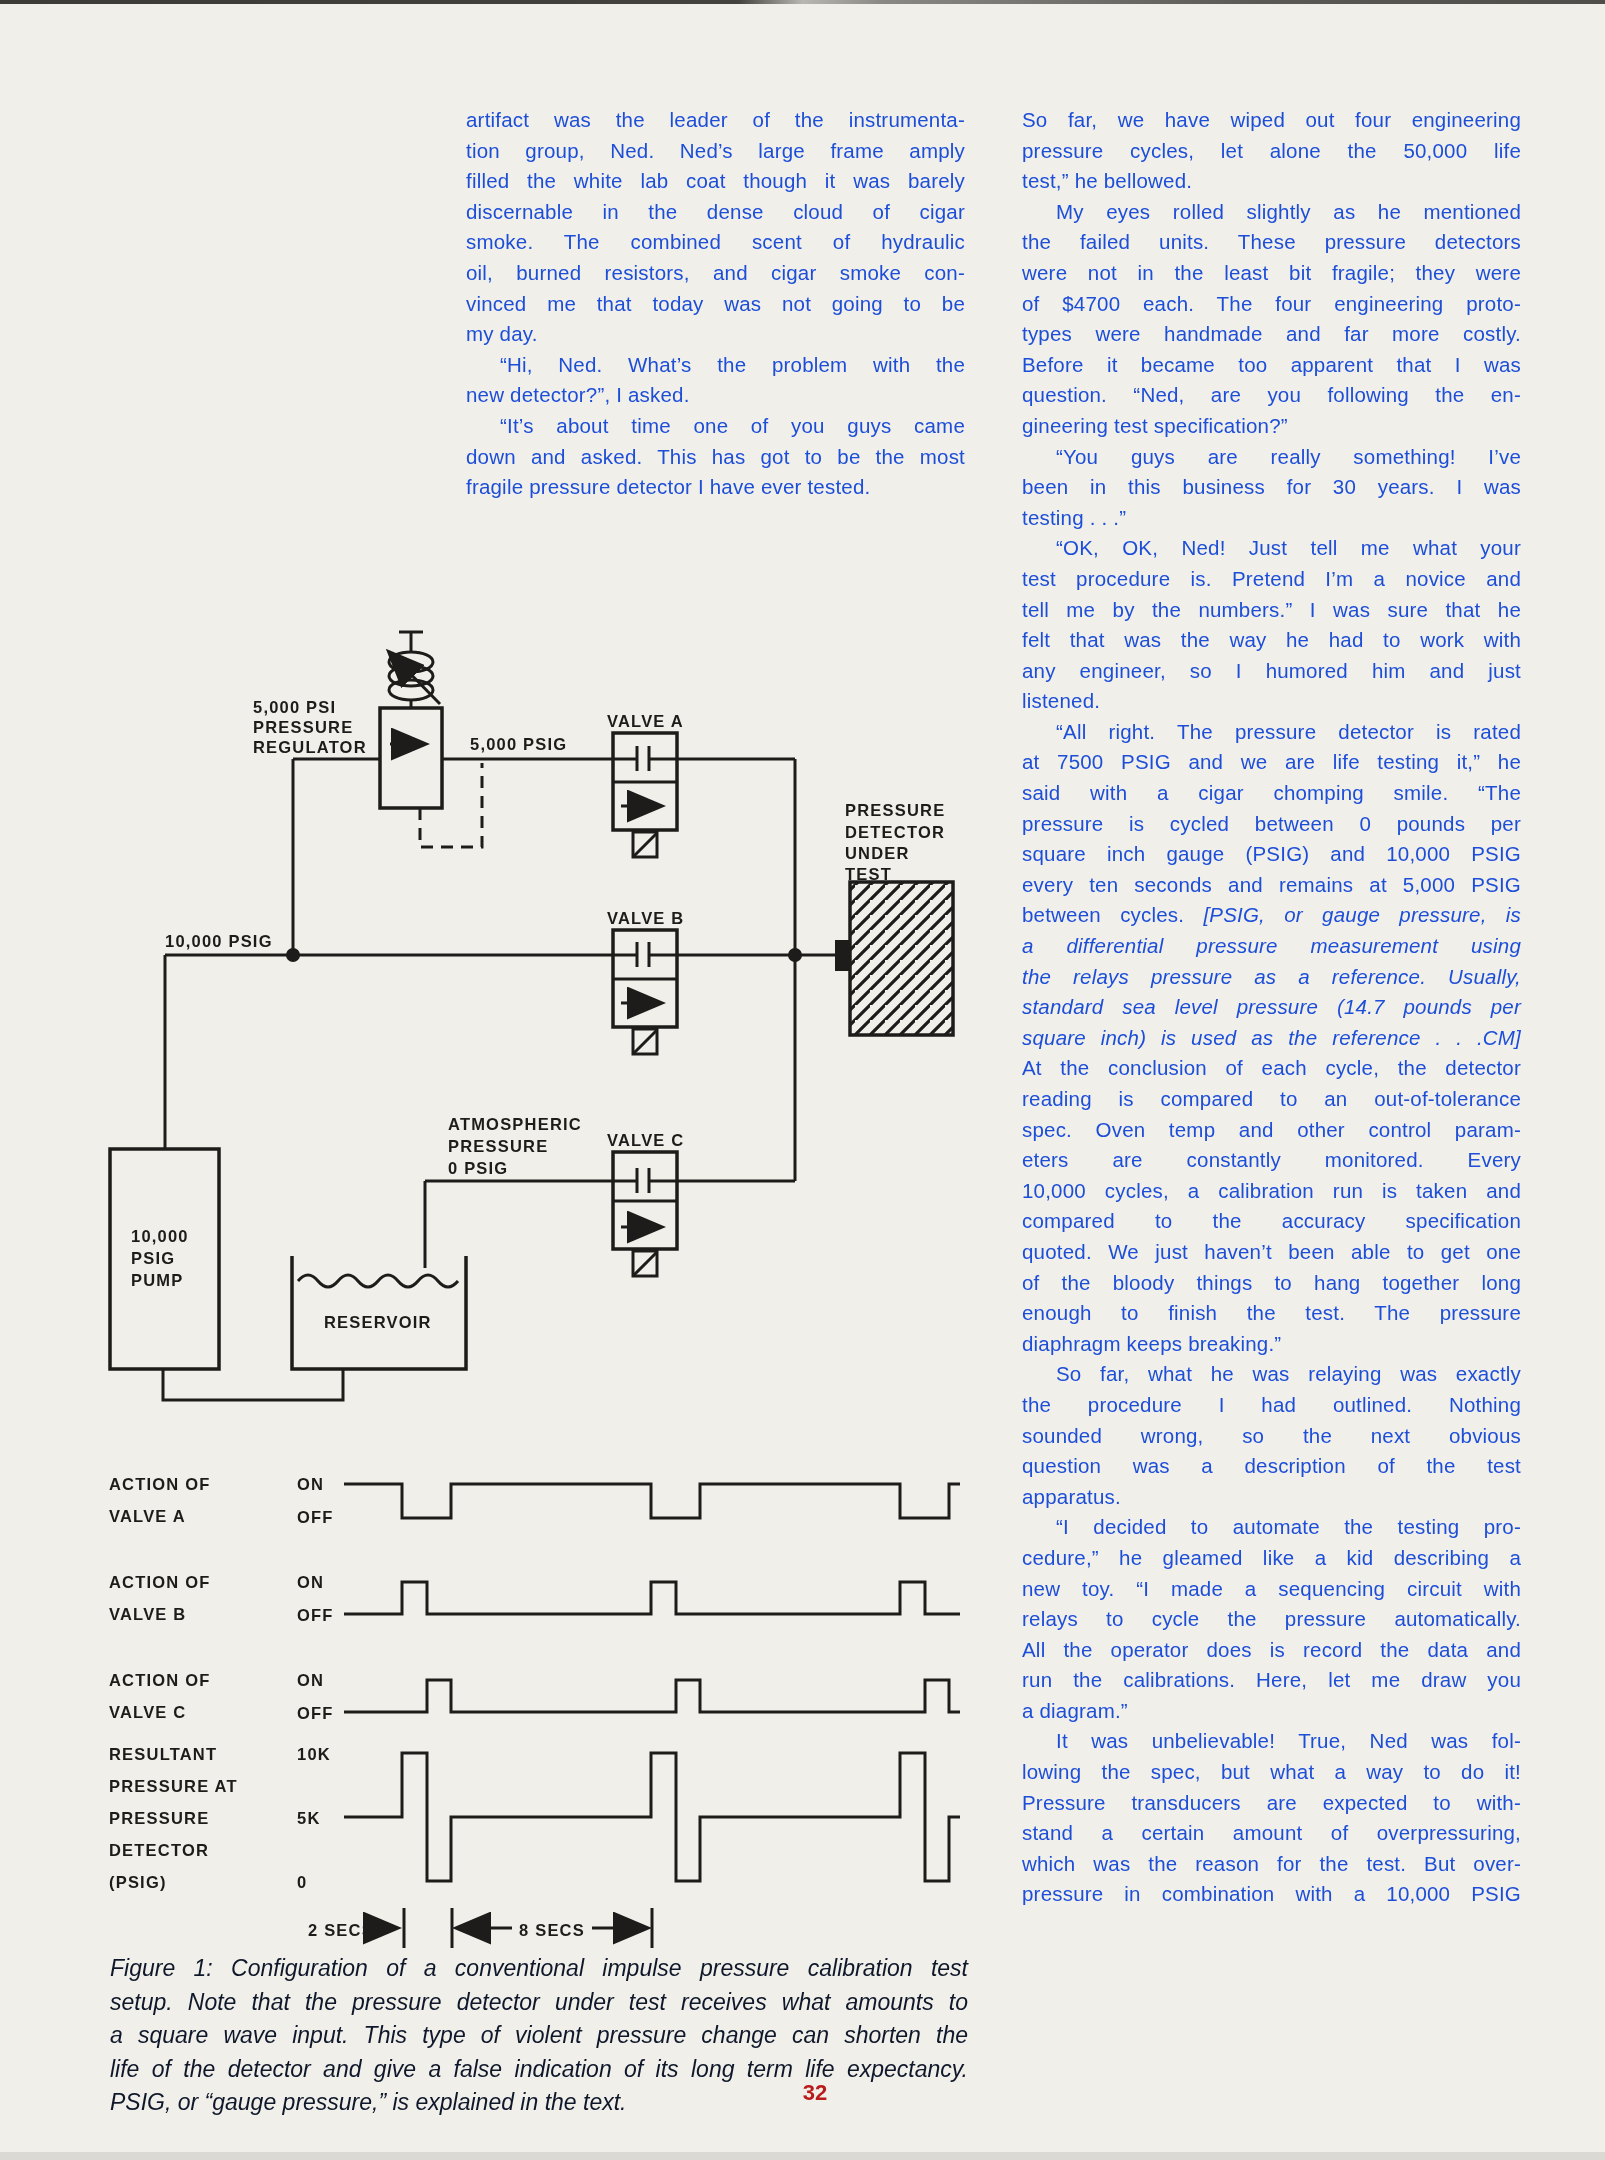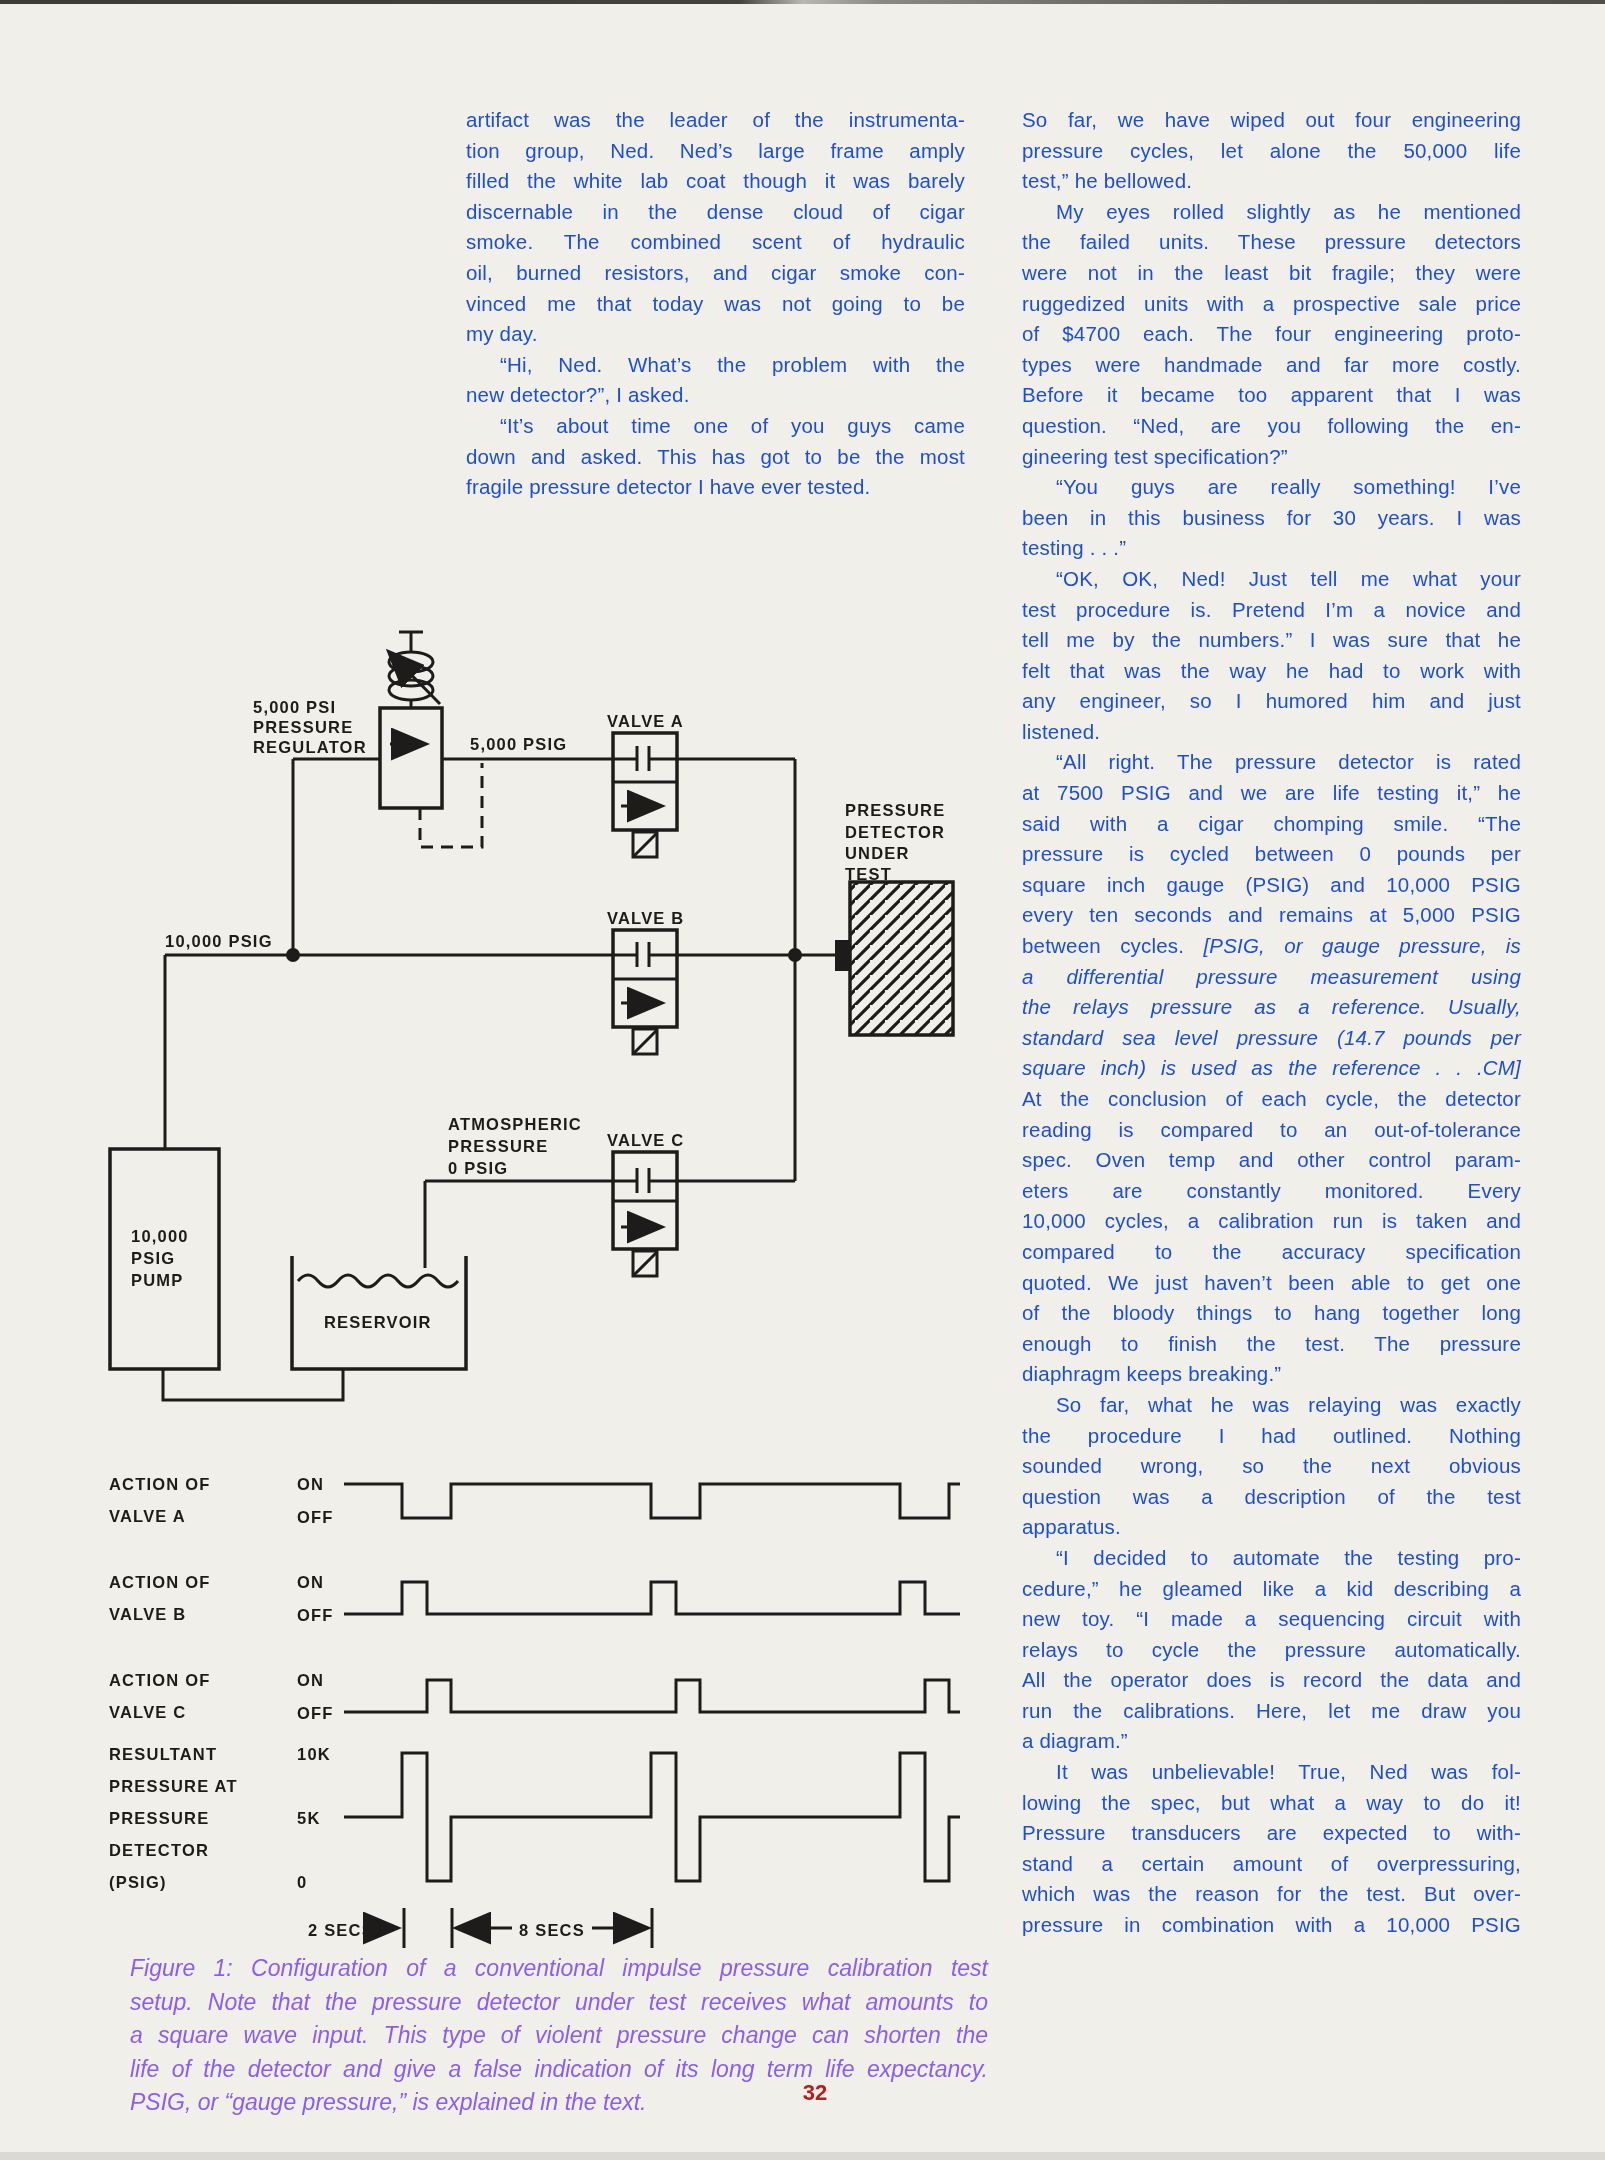--- a/index.html
+++ b/index.html
@@ -10,21 +10,21 @@
   .bottomedge{position:absolute;left:0;top:2152px;width:1605px;height:8px;background:#dbd9d3;}
   .col{position:absolute;top:105px;width:499px;font-size:20.5px;line-height:30.6px;
        letter-spacing:0.2px;color:#1d4ed8;}
   #left-col{left:466px;}
   #right-col{left:1022px;}
   .tline{text-align:justify;text-align-last:justify;text-justify:inter-word;white-space:normal;}
   .tline.lastline{text-align-last:left;}
   .tline.indent{text-indent:34px;}
   .it{font-style:italic;}
   #figure-caption{position:absolute;left:110px;top:1952px;width:858px;
-       font-size:23px;line-height:33.5px;font-style:italic;color:#8b5cf6;margin-left:20px;}
+       font-size:23px;line-height:33.5px;font-style:italic;color:#0f172a;}
   #folio{position:absolute;left:795px;top:2080px;width:40px;text-align:center;
        font-size:22px;font-weight:bold;color:#b91c1c;}
   svg{position:absolute;left:0;top:0;}
   .w{stroke:#1d1c1a;stroke-width:3;fill:none;}
   .wb{stroke:#1d1c1a;stroke-width:3.5;fill:none;}
   .dash{stroke:#1d1c1a;stroke-width:3;fill:none;stroke-dasharray:12 8;}
   .fillink{fill:#1d1c1a;stroke:none;}
   .dlabel{font-family:"Liberation Sans",sans-serif;font-size:16.5px;font-weight:bold;
        letter-spacing:1.2px;fill:#1d1c1a;}
 </style>
@@ -57,21 +57,20 @@
 <div id="right-col" class="col">
     <div class="para">
       <div class="tline">So far, we have wiped out four engineering</div>
       <div class="tline">pressure cycles, let alone the 50,000 life</div>
       <div class="tline lastline">test,” he bellowed.</div>
     </div>
     <div class="para">
       <div class="tline indent">My eyes rolled slightly as he mentioned</div>
       <div class="tline">the failed units. These pressure detectors</div>
       <div class="tline">were not in the least bit fragile; they were</div>
-      <div class="tline">ruggedized units with a prospective sale price</div>
       <div class="tline">of $4700 each. The four engineering proto-</div>
       <div class="tline">types were handmade and far more costly.</div>
       <div class="tline">Before it became too apparent that I was</div>
       <div class="tline">question. “Ned, are you following the en-</div>
       <div class="tline lastline">gineering test specification?”</div>
     </div>
     <div class="para">
       <div class="tline indent">“You guys are really something! I’ve</div>
       <div class="tline">been in this business for 30 years. I was</div>
       <div class="tline lastline">testing . . .”</div>

